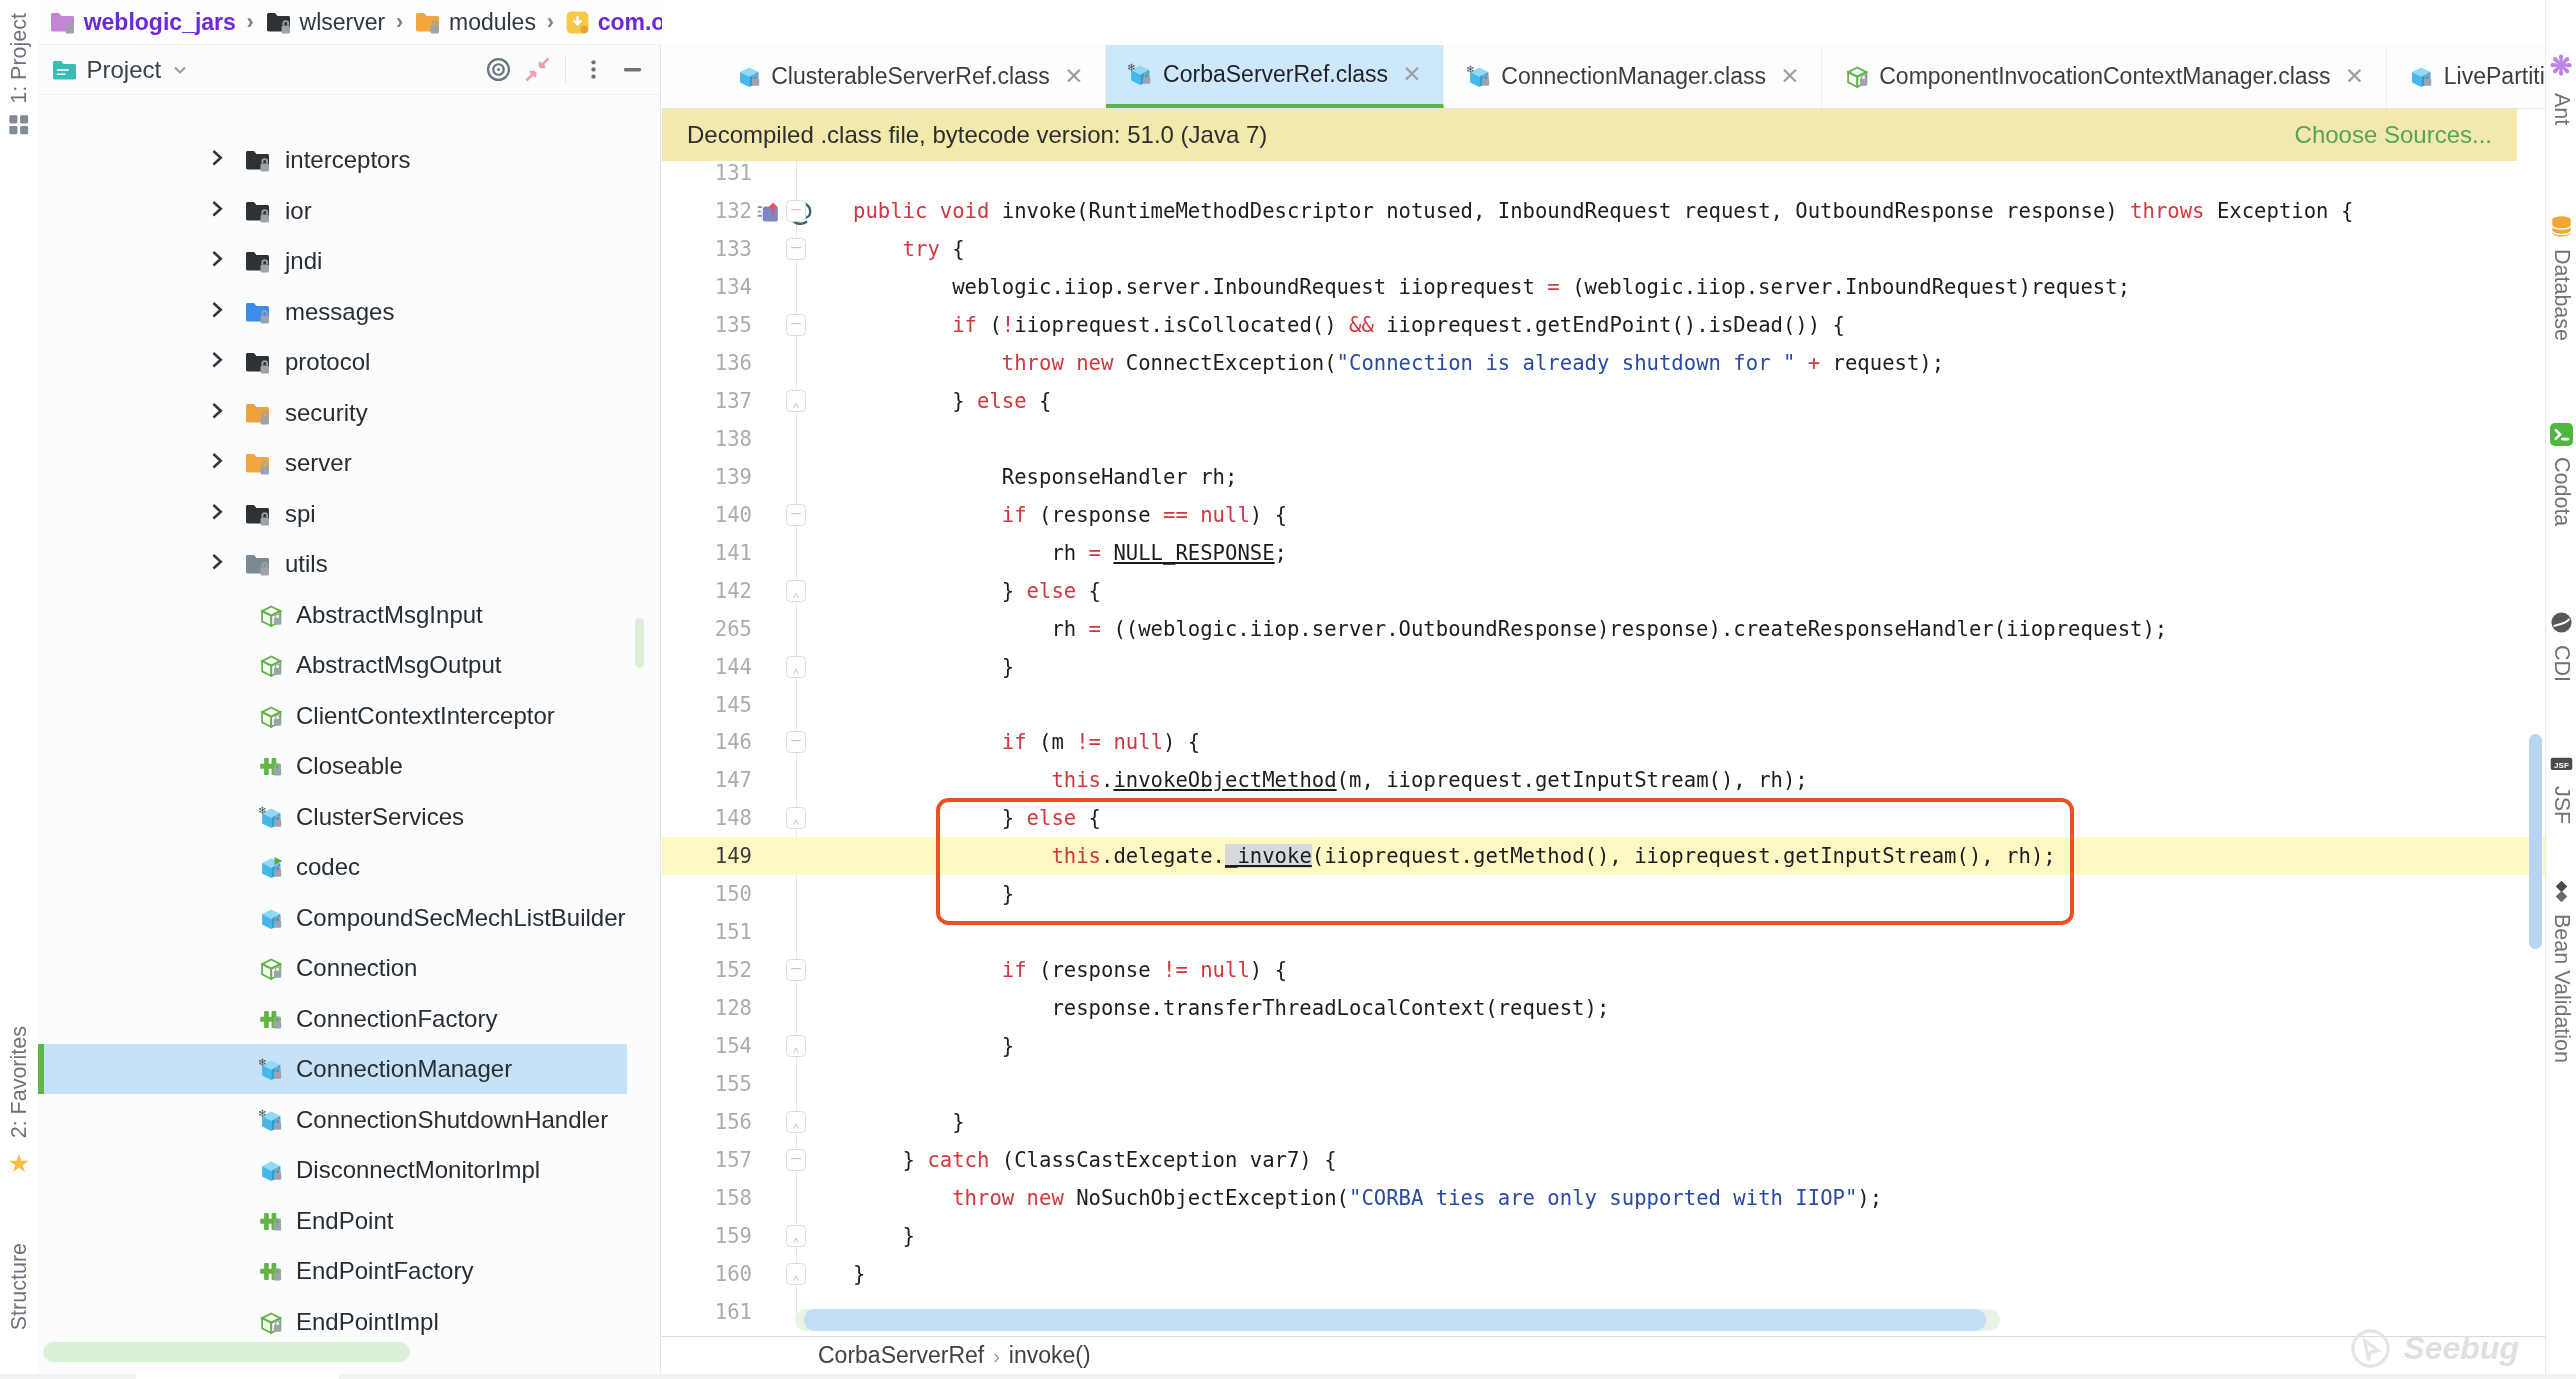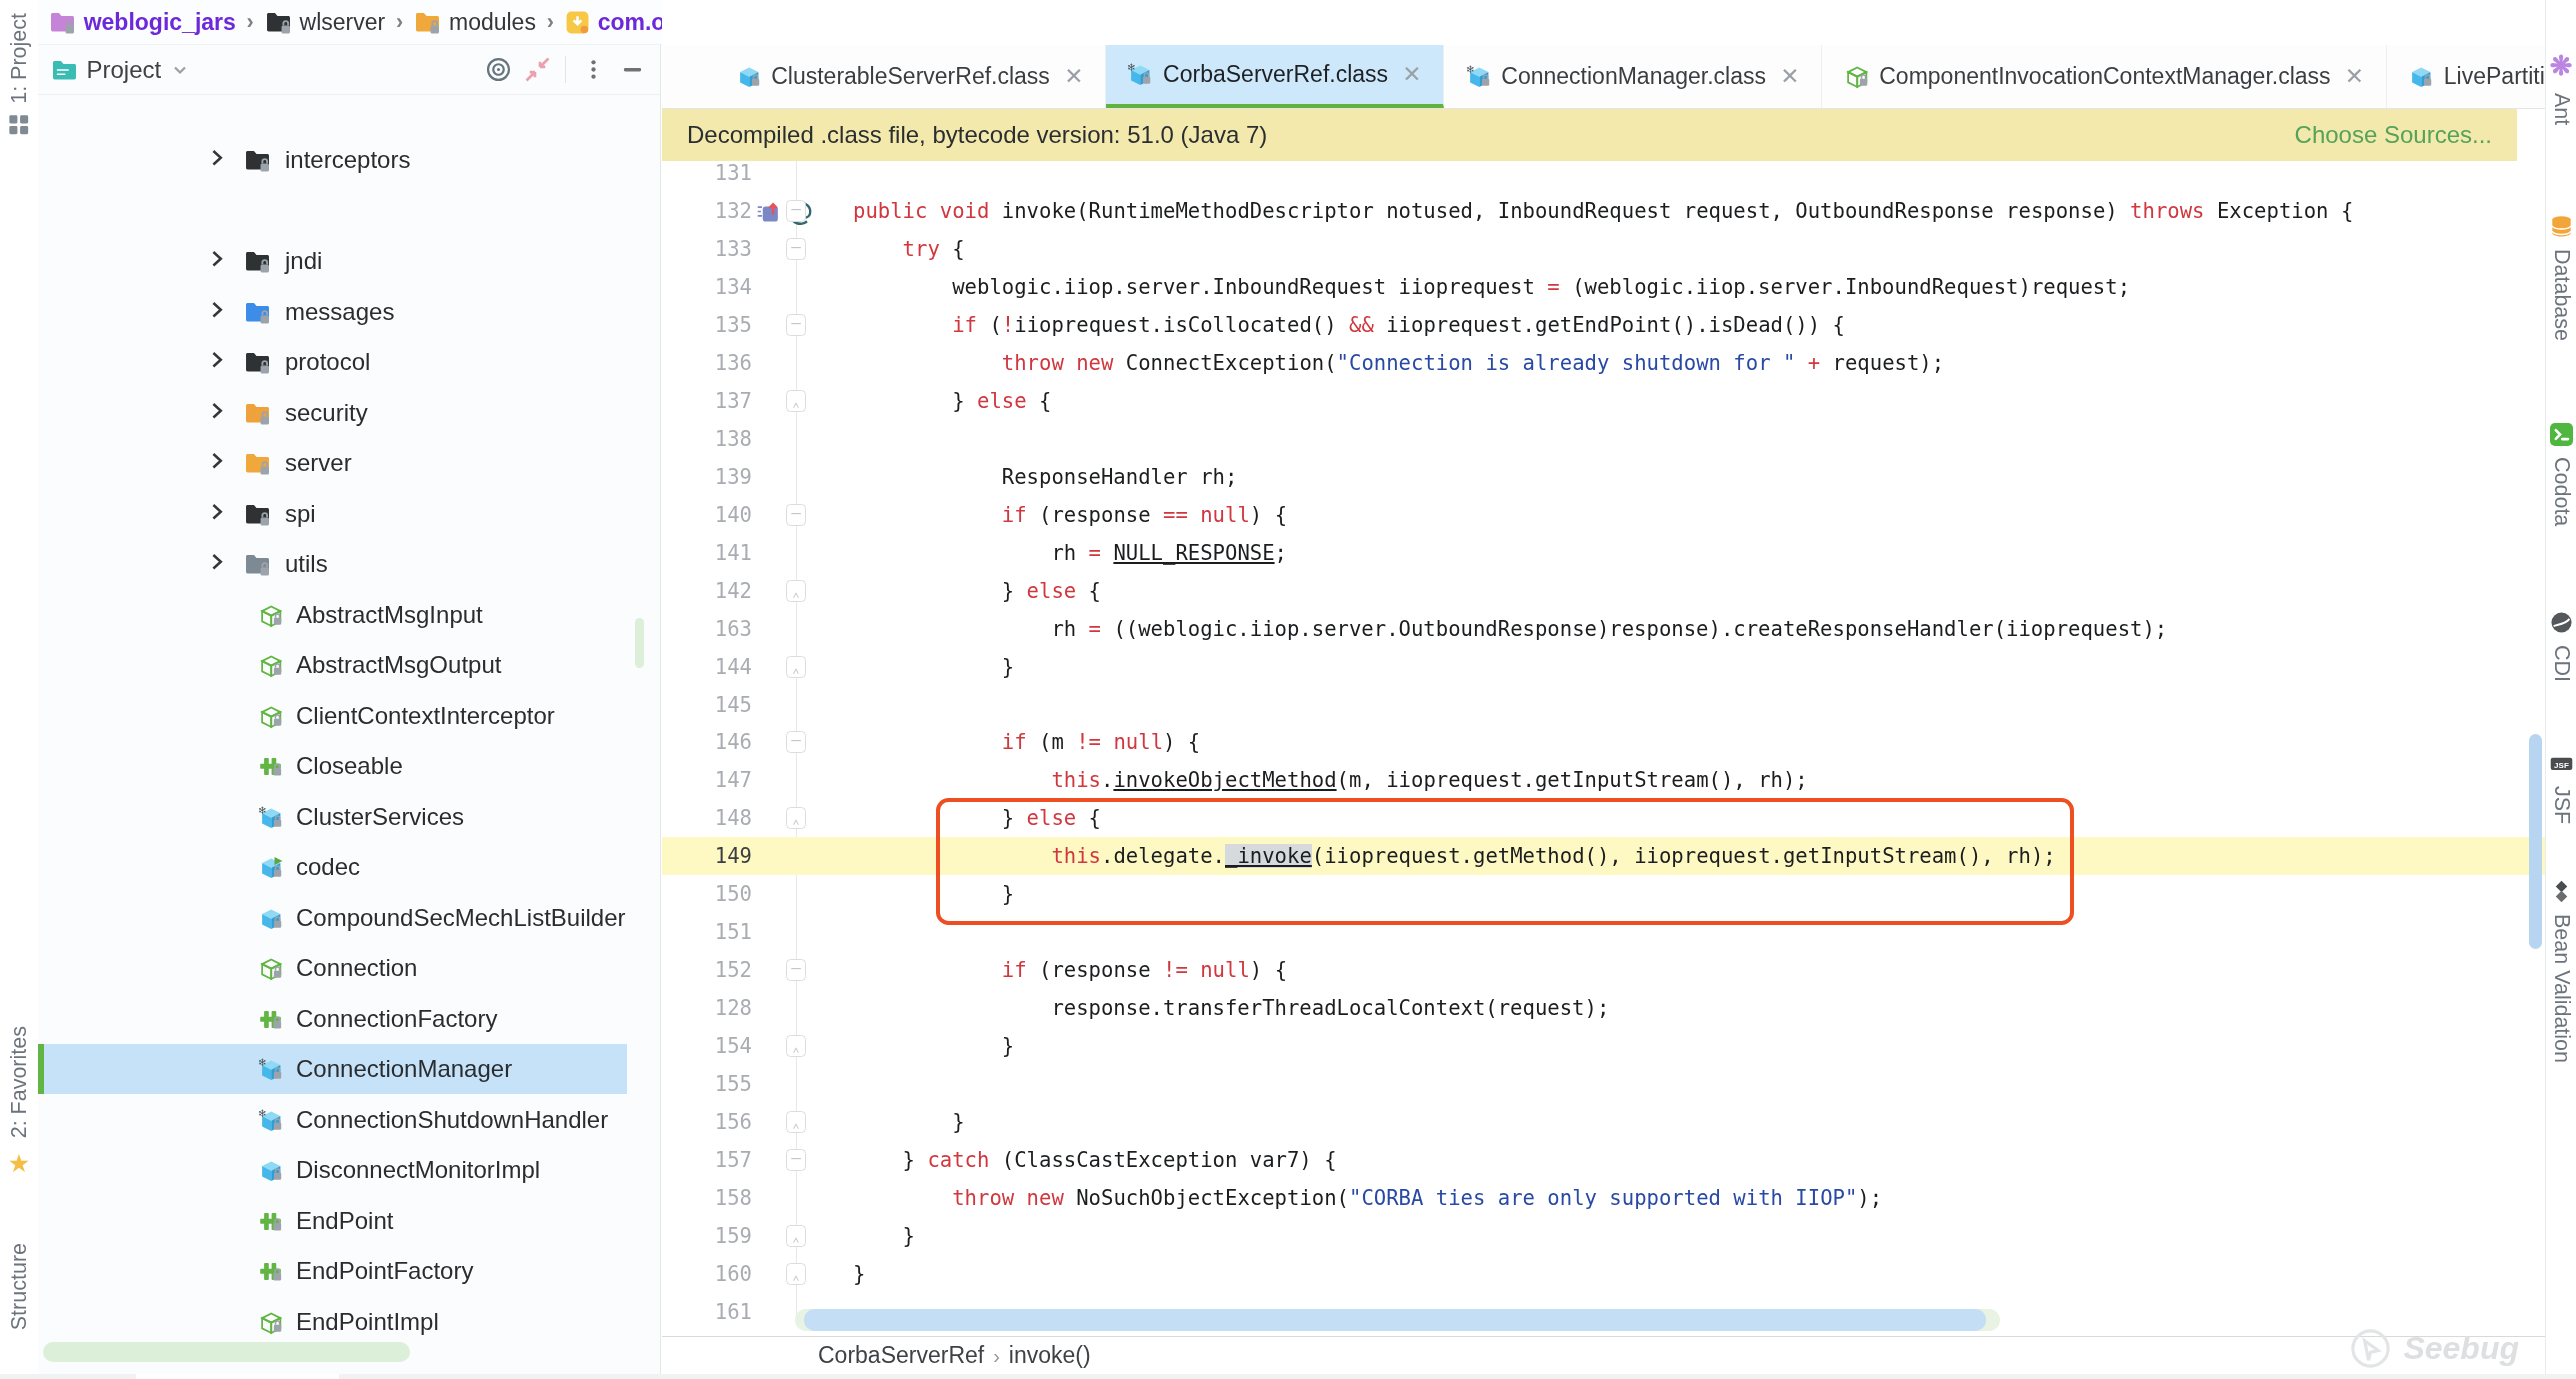--- a/index.html
+++ b/index.html
@@ -279,20 +279,33 @@
             </svg></span>
           <span class="ic ticon" style="position: absolute;">
             <svg width="27" height="24" viewBox="0 0 16 14">
               <path d="M1.2 2.6c0-.6.4-1 1-1h3.7l1.5 1.9h6.4c.6 0 1 .4 1 1v7.1c0 .6-.4 1-1 1H2.2c-.6 0-1-.4-1-1z" fill="#2f3235"></path>
               <rect x="9.8" y="9" width="5" height="4.8" rx="0.9" fill="#9da3aa"></rect>
               <path d="M10.9 9V7.9a1.4 1.4 0 0 1 2.8 0V9" stroke="#9da3aa" fill="none" stroke-width="1.1"></path>
             </svg>
           </span>
           <span class="tlabel" style="position: absolute;">interceptors</span>
         </div>
+        <div class="trow" style="top: 51px;">
+          <span class="chev" style="position: absolute;"><svg width="21.5" height="21.5" viewBox="0 0 16 16">
+              <path d="M5.5 3l5.5 5-5.5 5" stroke="#34373a" stroke-width="1.9" fill="none"></path>
+            </svg></span>
+          <span class="ic ticon" style="position: absolute;">
+            <svg width="27" height="24" viewBox="0 0 16 14">
+              <path d="M1.2 2.6c0-.6.4-1 1-1h3.7l1.5 1.9h6.4c.6 0 1 .4 1 1v7.1c0 .6-.4 1-1 1H2.2c-.6 0-1-.4-1-1z" fill="#2f3235"></path>
+              <rect x="9.8" y="9" width="5" height="4.8" rx="0.9" fill="#9da3aa"></rect>
+              <path d="M10.9 9V7.9a1.4 1.4 0 0 1 2.8 0V9" stroke="#9da3aa" fill="none" stroke-width="1.1"></path>
+            </svg>
+          </span>
+          <span class="tlabel" style="position: absolute;">ior</span>
+        </div>
         <div class="trow" style="top: 101px;">
           <span class="chev" style="position: absolute;"><svg width="21.5" height="21.5" viewBox="0 0 16 16">
               <path d="M5.5 3l5.5 5-5.5 5" stroke="#34373a" stroke-width="1.9" fill="none"></path>
             </svg></span>
           <span class="ic ticon" style="position: absolute;">
             <svg width="27" height="24" viewBox="0 0 16 14">
               <path d="M1.2 2.6c0-.6.4-1 1-1h3.7l1.5 1.9h6.4c.6 0 1 .4 1 1v7.1c0 .6-.4 1-1 1H2.2c-.6 0-1-.4-1-1z" fill="#2f3235"></path>
               <rect x="9.8" y="9" width="5" height="4.8" rx="0.9" fill="#9da3aa"></rect>
               <path d="M10.9 9V7.9a1.4 1.4 0 0 1 2.8 0V9" stroke="#9da3aa" fill="none" stroke-width="1.1"></path>
             </svg>
@@ -675,21 +688,21 @@
           <div class="crow" style="top: 69px;"><span class="lnum">133</span><span class="fold">–</span><span class="codetext"><span class="tok-p">    </span><span class="tok-k">try</span><span class="tok-p"> {</span></span></div>
           <div class="crow" style="top: 107px;"><span class="lnum">134</span><span class="codetext"><span class="tok-p">        weblogic.iiop.server.InboundRequest iioprequest </span><span class="tok-k">=</span><span class="tok-p"> (weblogic.iiop.server.InboundRequest)request;</span></span></div>
           <div class="crow" style="top: 145px;"><span class="lnum">135</span><span class="fold">–</span><span class="codetext"><span class="tok-p">        </span><span class="tok-k">if</span><span class="tok-p"> (</span><span class="tok-k">!</span><span class="tok-p">iioprequest.isCollocated() </span><span class="tok-k">&amp;&amp;</span><span class="tok-p"> iioprequest.getEndPoint().isDead()) {</span></span></div>
           <div class="crow" style="top: 183px;"><span class="lnum">136</span><span class="codetext"><span class="tok-p">            </span><span class="tok-k">throw</span><span class="tok-p"> </span><span class="tok-k">new</span><span class="tok-p"> ConnectException(</span><span class="tok-s">"Connection is already shutdown for "</span><span class="tok-p"> </span><span class="tok-k">+</span><span class="tok-p"> request);</span></span></div>
           <div class="crow" style="top: 221px;"><span class="lnum">137</span><span class="fold">‸</span><span class="codetext"><span class="tok-p">        } </span><span class="tok-k">else</span><span class="tok-p"> {</span></span></div>
           <div class="crow" style="top: 259px;"><span class="lnum">138</span></div>
           <div class="crow" style="top: 297px;"><span class="lnum">139</span><span class="codetext"><span class="tok-p">            ResponseHandler rh;</span></span></div>
           <div class="crow" style="top: 335px;"><span class="lnum">140</span><span class="fold">–</span><span class="codetext"><span class="tok-p">            </span><span class="tok-k">if</span><span class="tok-p"> (response </span><span class="tok-k">==</span><span class="tok-p"> </span><span class="tok-k">null</span><span class="tok-p">) {</span></span></div>
           <div class="crow" style="top: 373px;"><span class="lnum">141</span><span class="codetext"><span class="tok-p">                rh </span><span class="tok-k">=</span><span class="tok-p"> </span><span class="tok-u">NULL_RESPONSE</span><span class="tok-p">;</span></span></div>
           <div class="crow" style="top: 411px;"><span class="lnum">142</span><span class="fold">‸</span><span class="codetext"><span class="tok-p">            } </span><span class="tok-k">else</span><span class="tok-p"> {</span></span></div>
-          <div class="crow" style="top: 449px;"><span class="lnum">163</span><span class="codetext"><span class="tok-p">                rh </span><span class="tok-k">=</span><span class="tok-p"> ((weblogic.iiop.server.OutboundResponse)response).createResponseHandler(iioprequest);</span></span></div>
+          <div class="crow" style="top: 449px;"><span class="lnum">265</span><span class="codetext"><span class="tok-p">                rh </span><span class="tok-k">=</span><span class="tok-p"> ((weblogic.iiop.server.OutboundResponse)response).createResponseHandler(iioprequest);</span></span></div>
           <div class="crow" style="top: 487px;"><span class="lnum">144</span><span class="fold">‸</span><span class="codetext"><span class="tok-p">            }</span></span></div>
           <div class="crow" style="top: 525px;"><span class="lnum">145</span><span class="codetext"></span></div>
           <div class="crow" style="top: 562px;"><span class="lnum">146</span><span class="fold">–</span><span class="codetext"><span class="tok-p">            </span><span class="tok-k">if</span><span class="tok-p"> (m </span><span class="tok-k">!=</span><span class="tok-p"> </span><span class="tok-k">null</span><span class="tok-p">) {</span></span></div>
           <div class="crow" style="top: 600px;"><span class="lnum">147</span><span class="codetext"><span class="tok-p">                </span><span class="tok-k">this</span><span class="tok-p">.</span><span class="tok-u">invokeObjectMethod</span><span class="tok-p">(m, iioprequest.getInputStream(), rh);</span></span></div>
           <div class="crow" style="top: 638px;"><span class="lnum">148</span><span class="fold">‸</span><span class="codetext"><span class="tok-p">            } </span><span class="tok-k">else</span><span class="tok-p"> {</span></span></div>
           <div class="crow current" style="top: 676px;"><span class="lnum">149</span><span class="codetext"><span class="tok-p">                </span><span class="tok-k">this</span><span class="tok-p">.delegate.</span><span class="tok-hl">_invoke</span><span class="tok-p">(iioprequest.getMethod(), iioprequest.getInputStream(), rh);</span></span></div>
           <div class="crow" style="top: 714px;"><span class="lnum">150</span><span class="codetext"><span class="tok-p">            }</span></span></div>
           <div class="crow" style="top: 752px;"><span class="lnum">151</span><span class="codetext"></span></div>
           <div class="crow" style="top: 790px;"><span class="lnum">152</span><span class="fold">–</span><span class="codetext"><span class="tok-p">            </span><span class="tok-k">if</span><span class="tok-p"> (response </span><span class="tok-k">!=</span><span class="tok-p"> </span><span class="tok-k">null</span><span class="tok-p">) {</span></span></div>
           <div class="crow" style="top: 828px;"><span class="lnum">128</span><span class="codetext"><span class="tok-p">                response.transferThreadLocalContext(request);</span></span></div>

